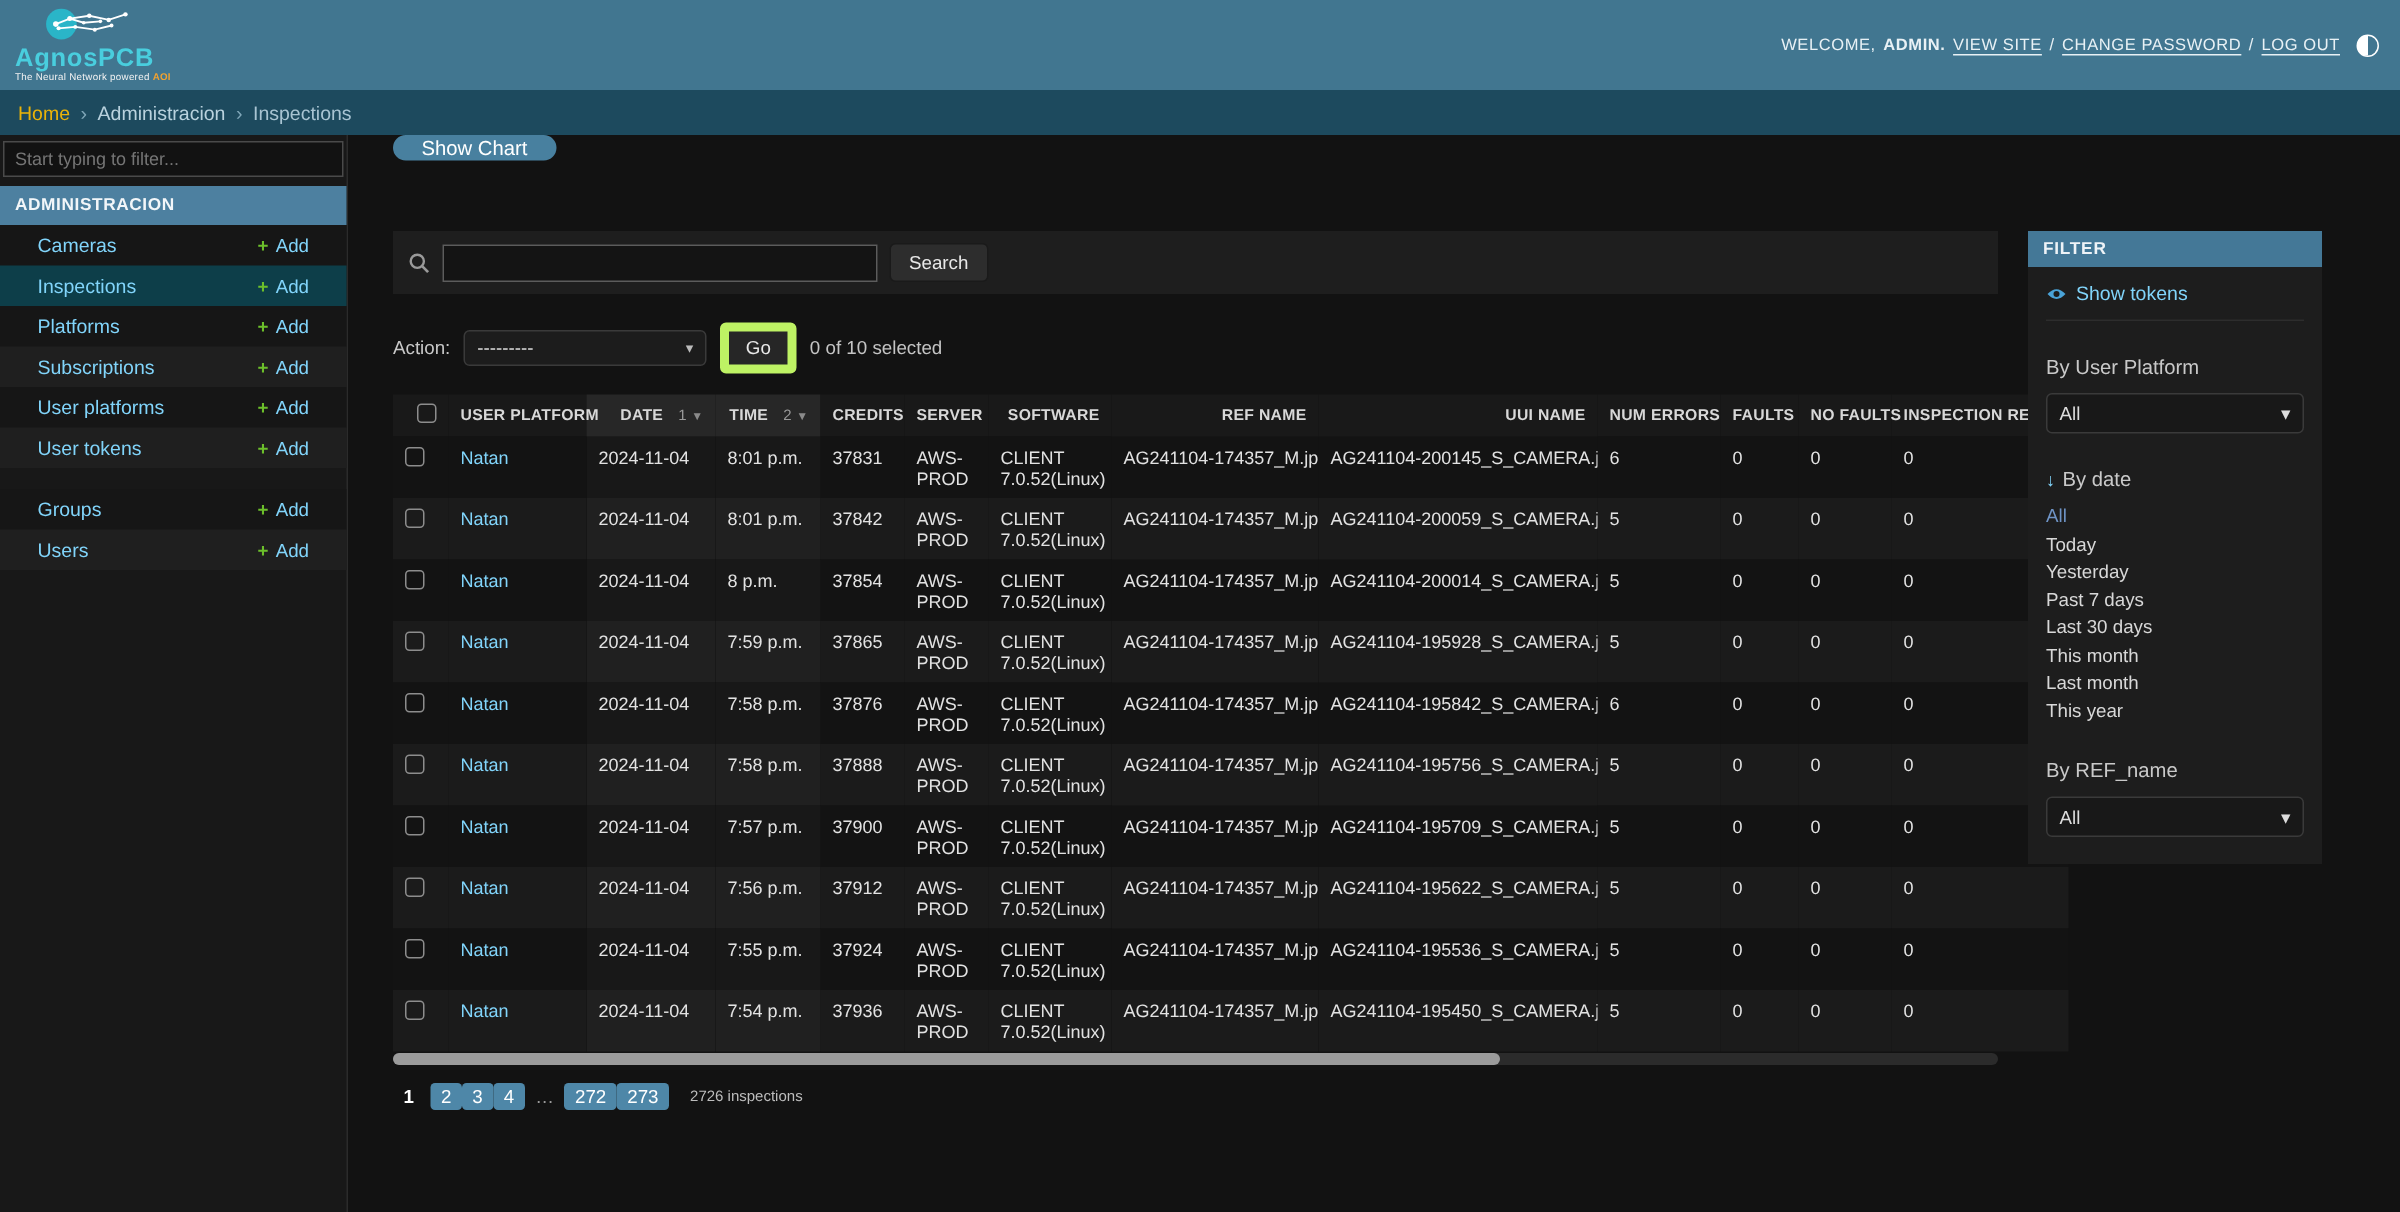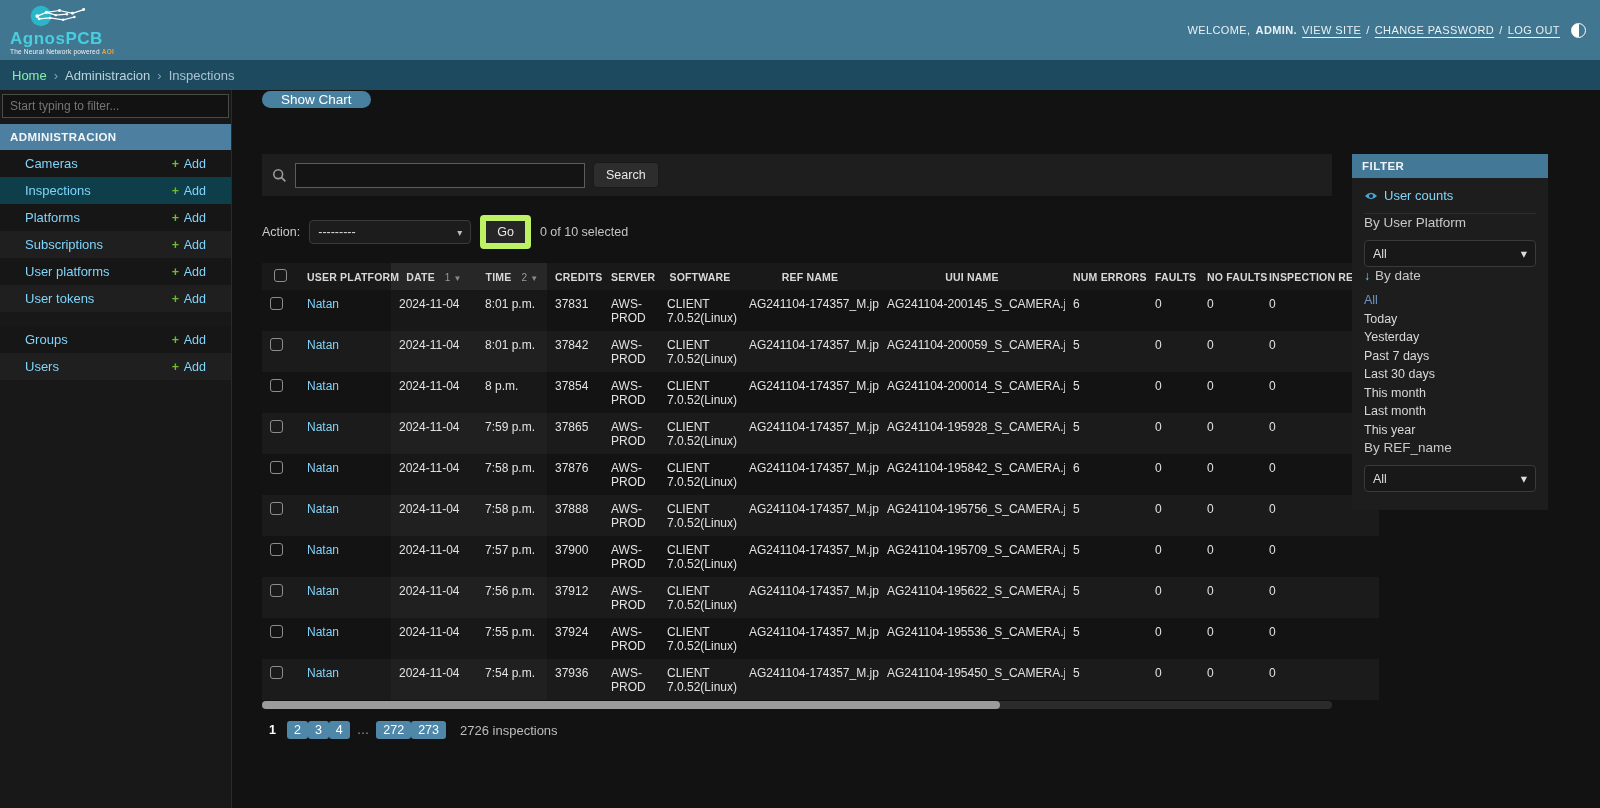--- a/index.html
+++ b/index.html
@@ -56,47 +56,47 @@
 
   
   .action-row { display:flex; align-items:center; gap:9px; margin-top:19px; font-size:12.5px; color:#c8c8c8; }
   .select-box { width:162px; background:#1c1c1c; border:1px solid #3a3a3a; border-radius:4px; color:#ddd; padding:4px 8px; display:flex; justify-content:space-between; align-items:center; cursor:pointer; }
   .select-box .chev { color:#bbb; font-size:10px; }
   .go-btn { background:#262626; border:6px solid #bef264; color:#e8e8e8; font-size:12.5px; padding:4px 11px; border-radius:4px; cursor:pointer; font-family:inherit; }
   .sel-note { color:#c4c4c4; }
 
   
   table.results-tbl { width:100%; border-collapse:collapse; margin-top:14px; table-layout:fixed; }
-  .results-tbl thead th { background:#191919; color:#d8d8d8; font-size:10.5px; font-weight:bold; text-align:center; padding:6px 8px; letter-spacing:.2px; white-space:nowrap; }
+  .results-tbl thead th { background:#191919; color:#d8d8d8; font-size:10.5px; font-weight:bold; text-align:right; padding:6px 8px; letter-spacing:.2px; white-space:nowrap; }
   .results-tbl thead th.sorted { background:#272727; }
   .sort-badge { color:#9a9a9a; font-weight:normal; font-size:10px; margin-left:10px; }
   .sort-badge .tri { font-size:8px; color:#8a8a8a; }
   .results-tbl tbody tr:nth-child(odd) { background:#131313; }
   .results-tbl tbody tr:nth-child(even) { background:#1b1b1b; }
   .results-tbl tbody td { font-size:12px; color:#e2e2e2; padding:7px 8px 5px; vertical-align:top; height:41px; }
   .results-tbl tbody td.c-sorted { background:rgba(255,255,255,0.022); }
   .results-tbl td.nowrap, .results-tbl th.nowrap { white-space:nowrap; overflow:hidden; }
   .cb { display:inline-block; width:13px; height:13px; border:1.5px solid #8d8d8d; border-radius:3px; background:transparent; cursor:pointer; }
   td .linklike { font-size:12px; }
 
   
   .hscroll { height:8px; background:#2b2b2b; border-radius:4px; margin-top:1px; position:relative; }
   .hscroll .thumb { position:absolute; left:0; top:0; height:8px; width:69%; background:#9b9b9b; border-radius:4px; cursor:grab; }
   .pager { display:flex; align-items:center; margin-top:12px; font-size:12.5px; color:#cfcfcf; gap:4px; }
   .pager .cur { font-weight:bold; color:#fff; padding:2px 7px; }
   .pager .pg { background:#4e87a8; color:#fff; padding:2px 7px; border-radius:3px; cursor:pointer; }
   .pager .dots { color:#9a9a9a; padding:0 3px; }
-  .pager .total { margin-left:10px; color:#bdbdbd; font-size:13px; }
+  .pager .total { margin-left:10px; color:#bdbdbd; font-size:10px; }
 
   
   .filter-panel { width:196px; flex:none; background:#1d1d1d; padding-bottom:18px; }
   .filter-hdr { height:24px; background:#447897; color:#eef3f7; font-size:11.5px; font-weight:bold; letter-spacing:.5px; display:flex; align-items:center; padding:0 10px; }
   .filter-body { padding:10px 12px 0; }
   .show-counts { display:flex; align-items:center; gap:6px; color:#81d4fa; font-size:13px; padding-bottom:10px; border-bottom:1px solid #2d2d2d; cursor:pointer; }
-  .f-heading { color:#c9c9c9; font-size:13.5px; margin-top:1px; display:flex; align-items:center; gap:5px; }
+  .f-heading { color:#c9c9c9; font-size:13.5px; margin-top:23px; display:flex; align-items:center; gap:5px; }
   .f-select { margin-top:10px; width:100%; background:#181818; border:1px solid #3a3a3a; border-radius:4px; color:#ddd; padding:5px 8px; display:flex; justify-content:space-between; align-items:center; font-size:12.5px; cursor:pointer; }
   .f-list { list-style:none; margin-top:8px; }
   .f-list li { font-size:12.5px; line-height:18.5px; color:#d8d8d8; cursor:pointer; }
   .f-list li.selected { color:#6f94c6; }
   .dl-arrow { color:#81d4fa; font-size:12px; }
 </style>
 </head>
 <body>
 
 <div class="hdr">
@@ -133,21 +133,21 @@
     <span class="lnk">VIEW SITE</span>
     <span>/</span>
     <span class="lnk">CHANGE PASSWORD</span>
     <span>/</span>
     <span class="lnk">LOG OUT</span>
     <span class="theme-toggle"></span>
   </div>
 </div>
 
 <div class="crumbs">
-  <span class="linklike" style="color:#86efac">Home</span>
+  <span class="linklike" style="color:#eab308">Home</span>
   <span class="sep">›</span>
   <span class="linklike" style="color:#b9d2de">Administracion</span>
   <span class="sep">›</span>
   <span class="cur">Inspections</span>
 </div>
 
 <div class="container">
 
   <div class="sidebar">
     <div class="nav-filter">
@@ -437,21 +437,21 @@
       </div>
 
       <aside class="filter-panel">
         <div class="filter-hdr">FILTER</div>
         <div class="filter-body">
           <div class="show-counts">
             <svg width="14" height="10" viewBox="0 0 14 10">
               <path d="M1 5 Q7 -1.5 13 5 Q7 11.5 1 5 Z" fill="#4aa3d8"></path>
               <circle cx="7" cy="5" r="2" fill="#1d1d1d"></circle>
             </svg>
-            <span>User counts</span>
+            <span>Show tokens</span>
           </div>
 
           <div class="f-heading">By User Platform</div>
           <div class="f-select">
             <span>All</span>
             <span class="chev">▾</span>
           </div>
 
           <div class="f-heading">
             <span class="dl-arrow">↓</span>

